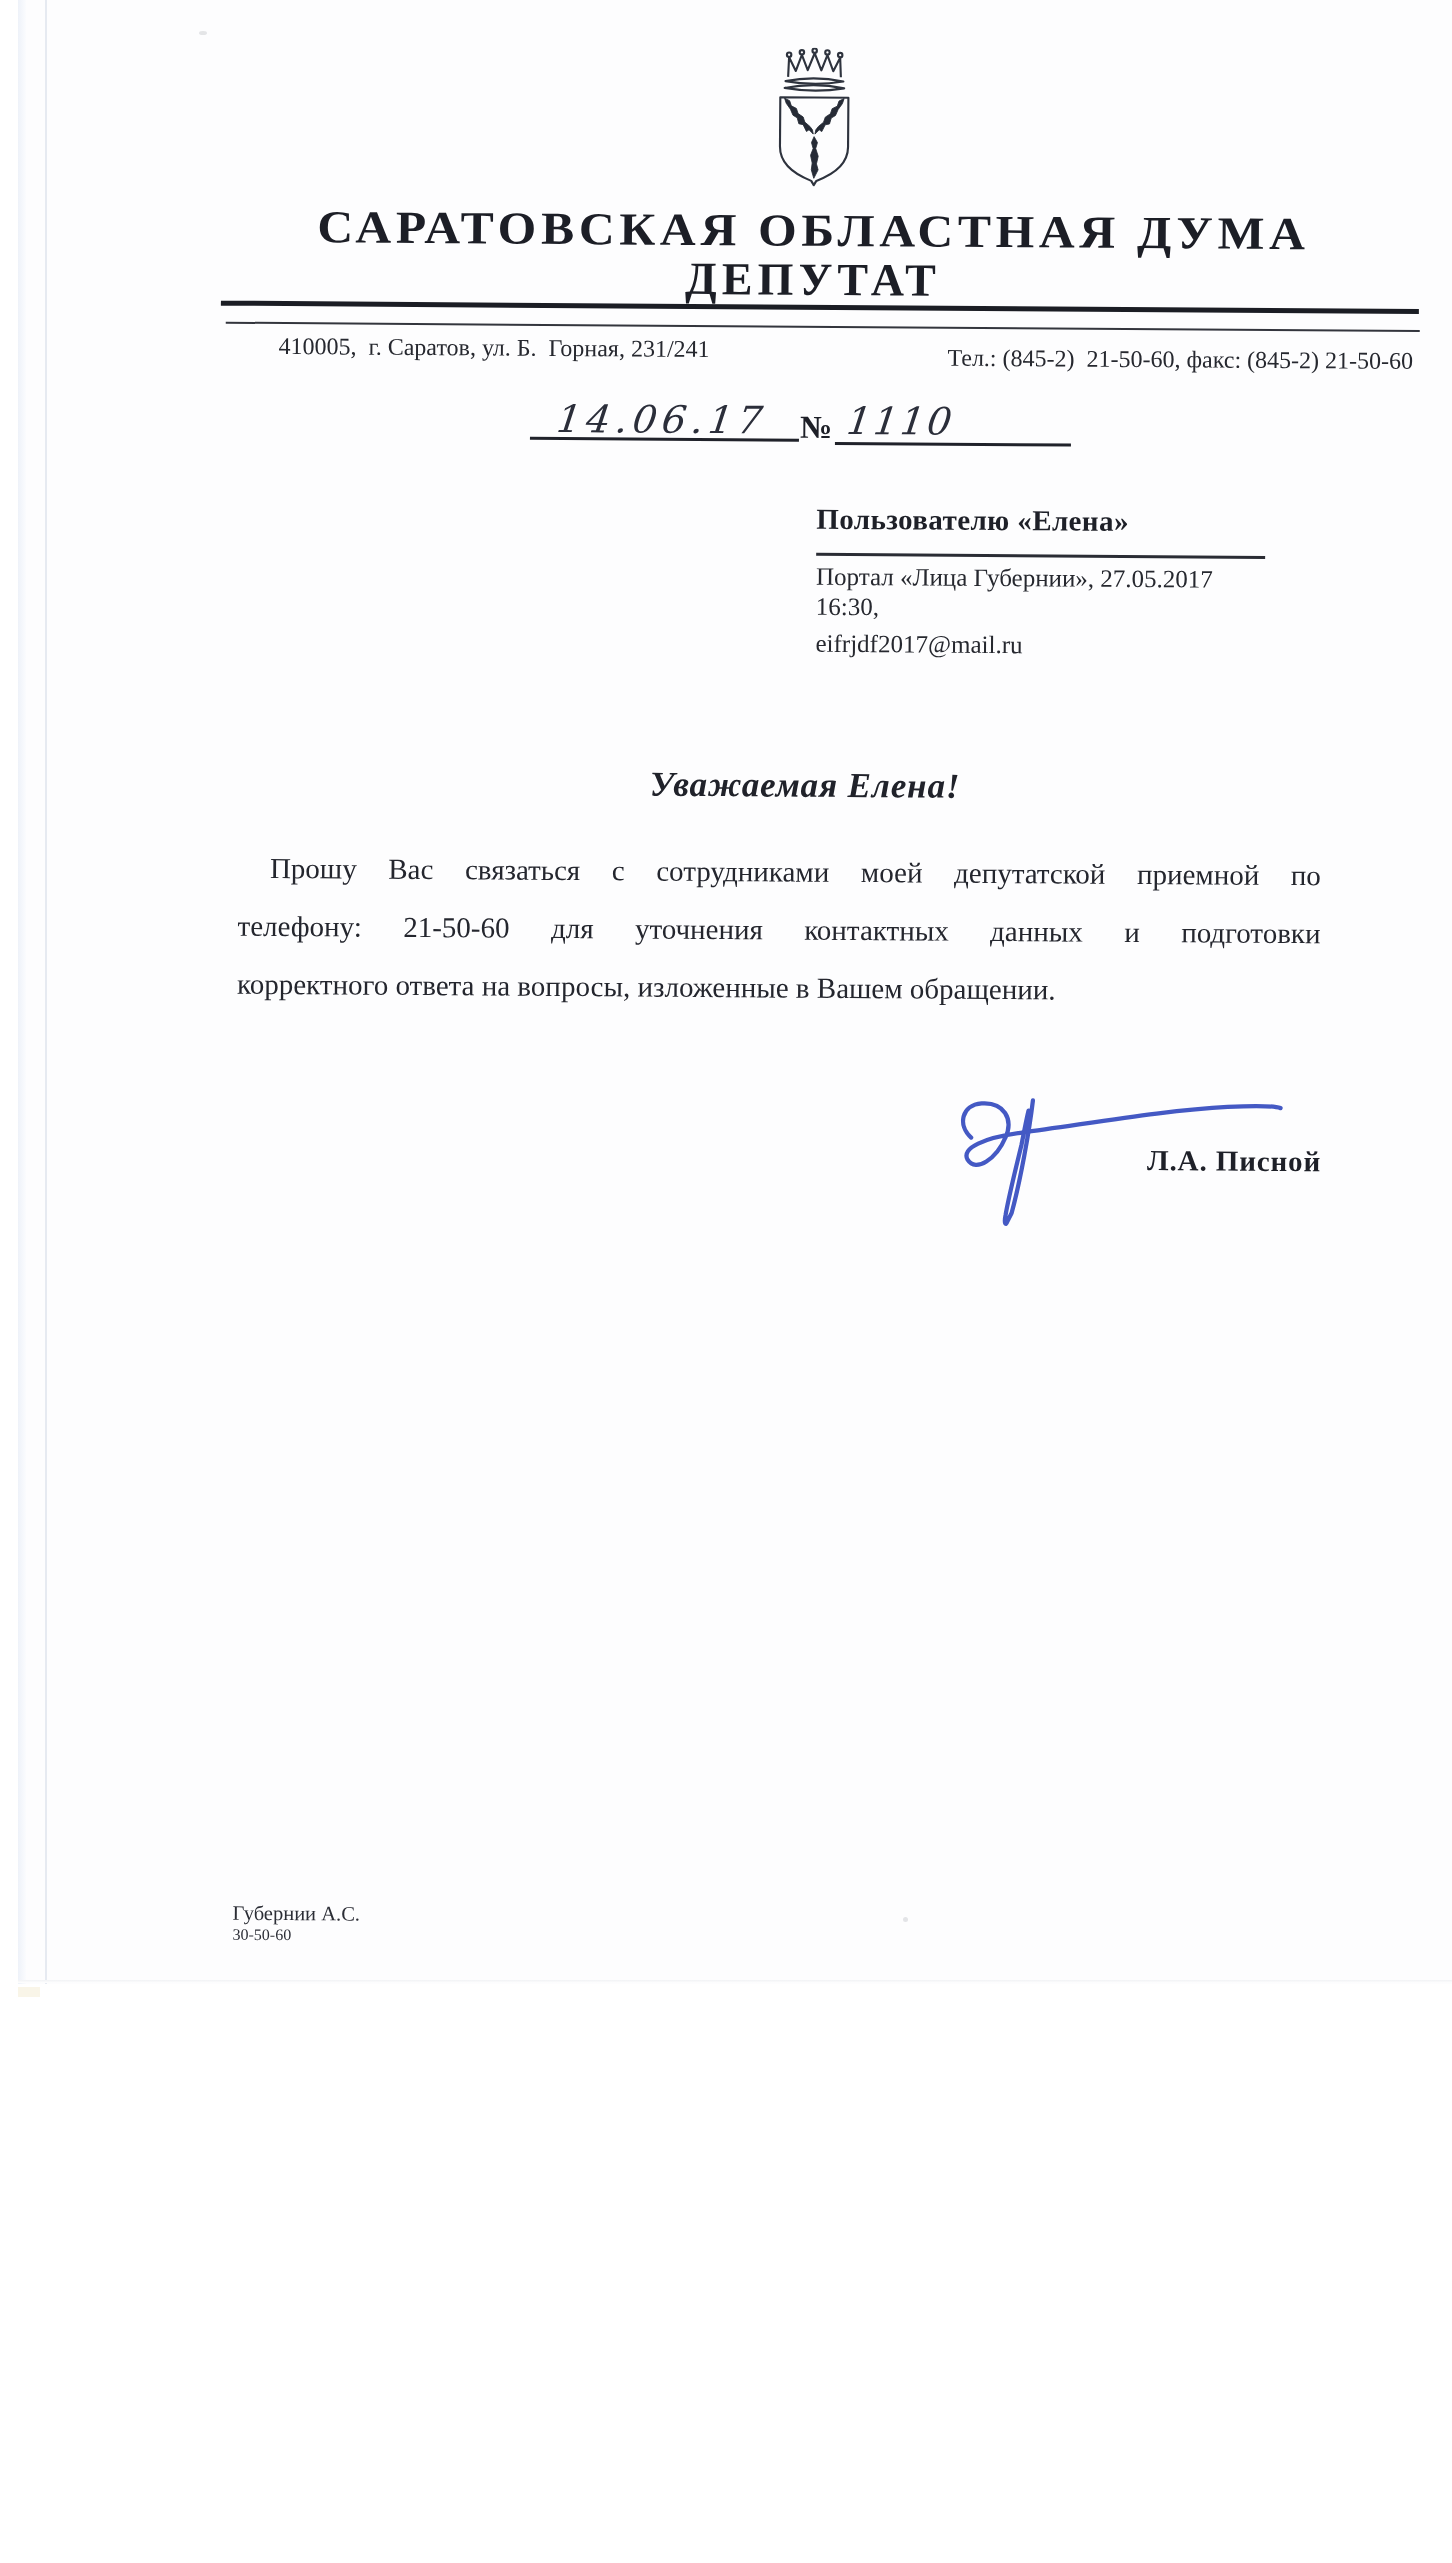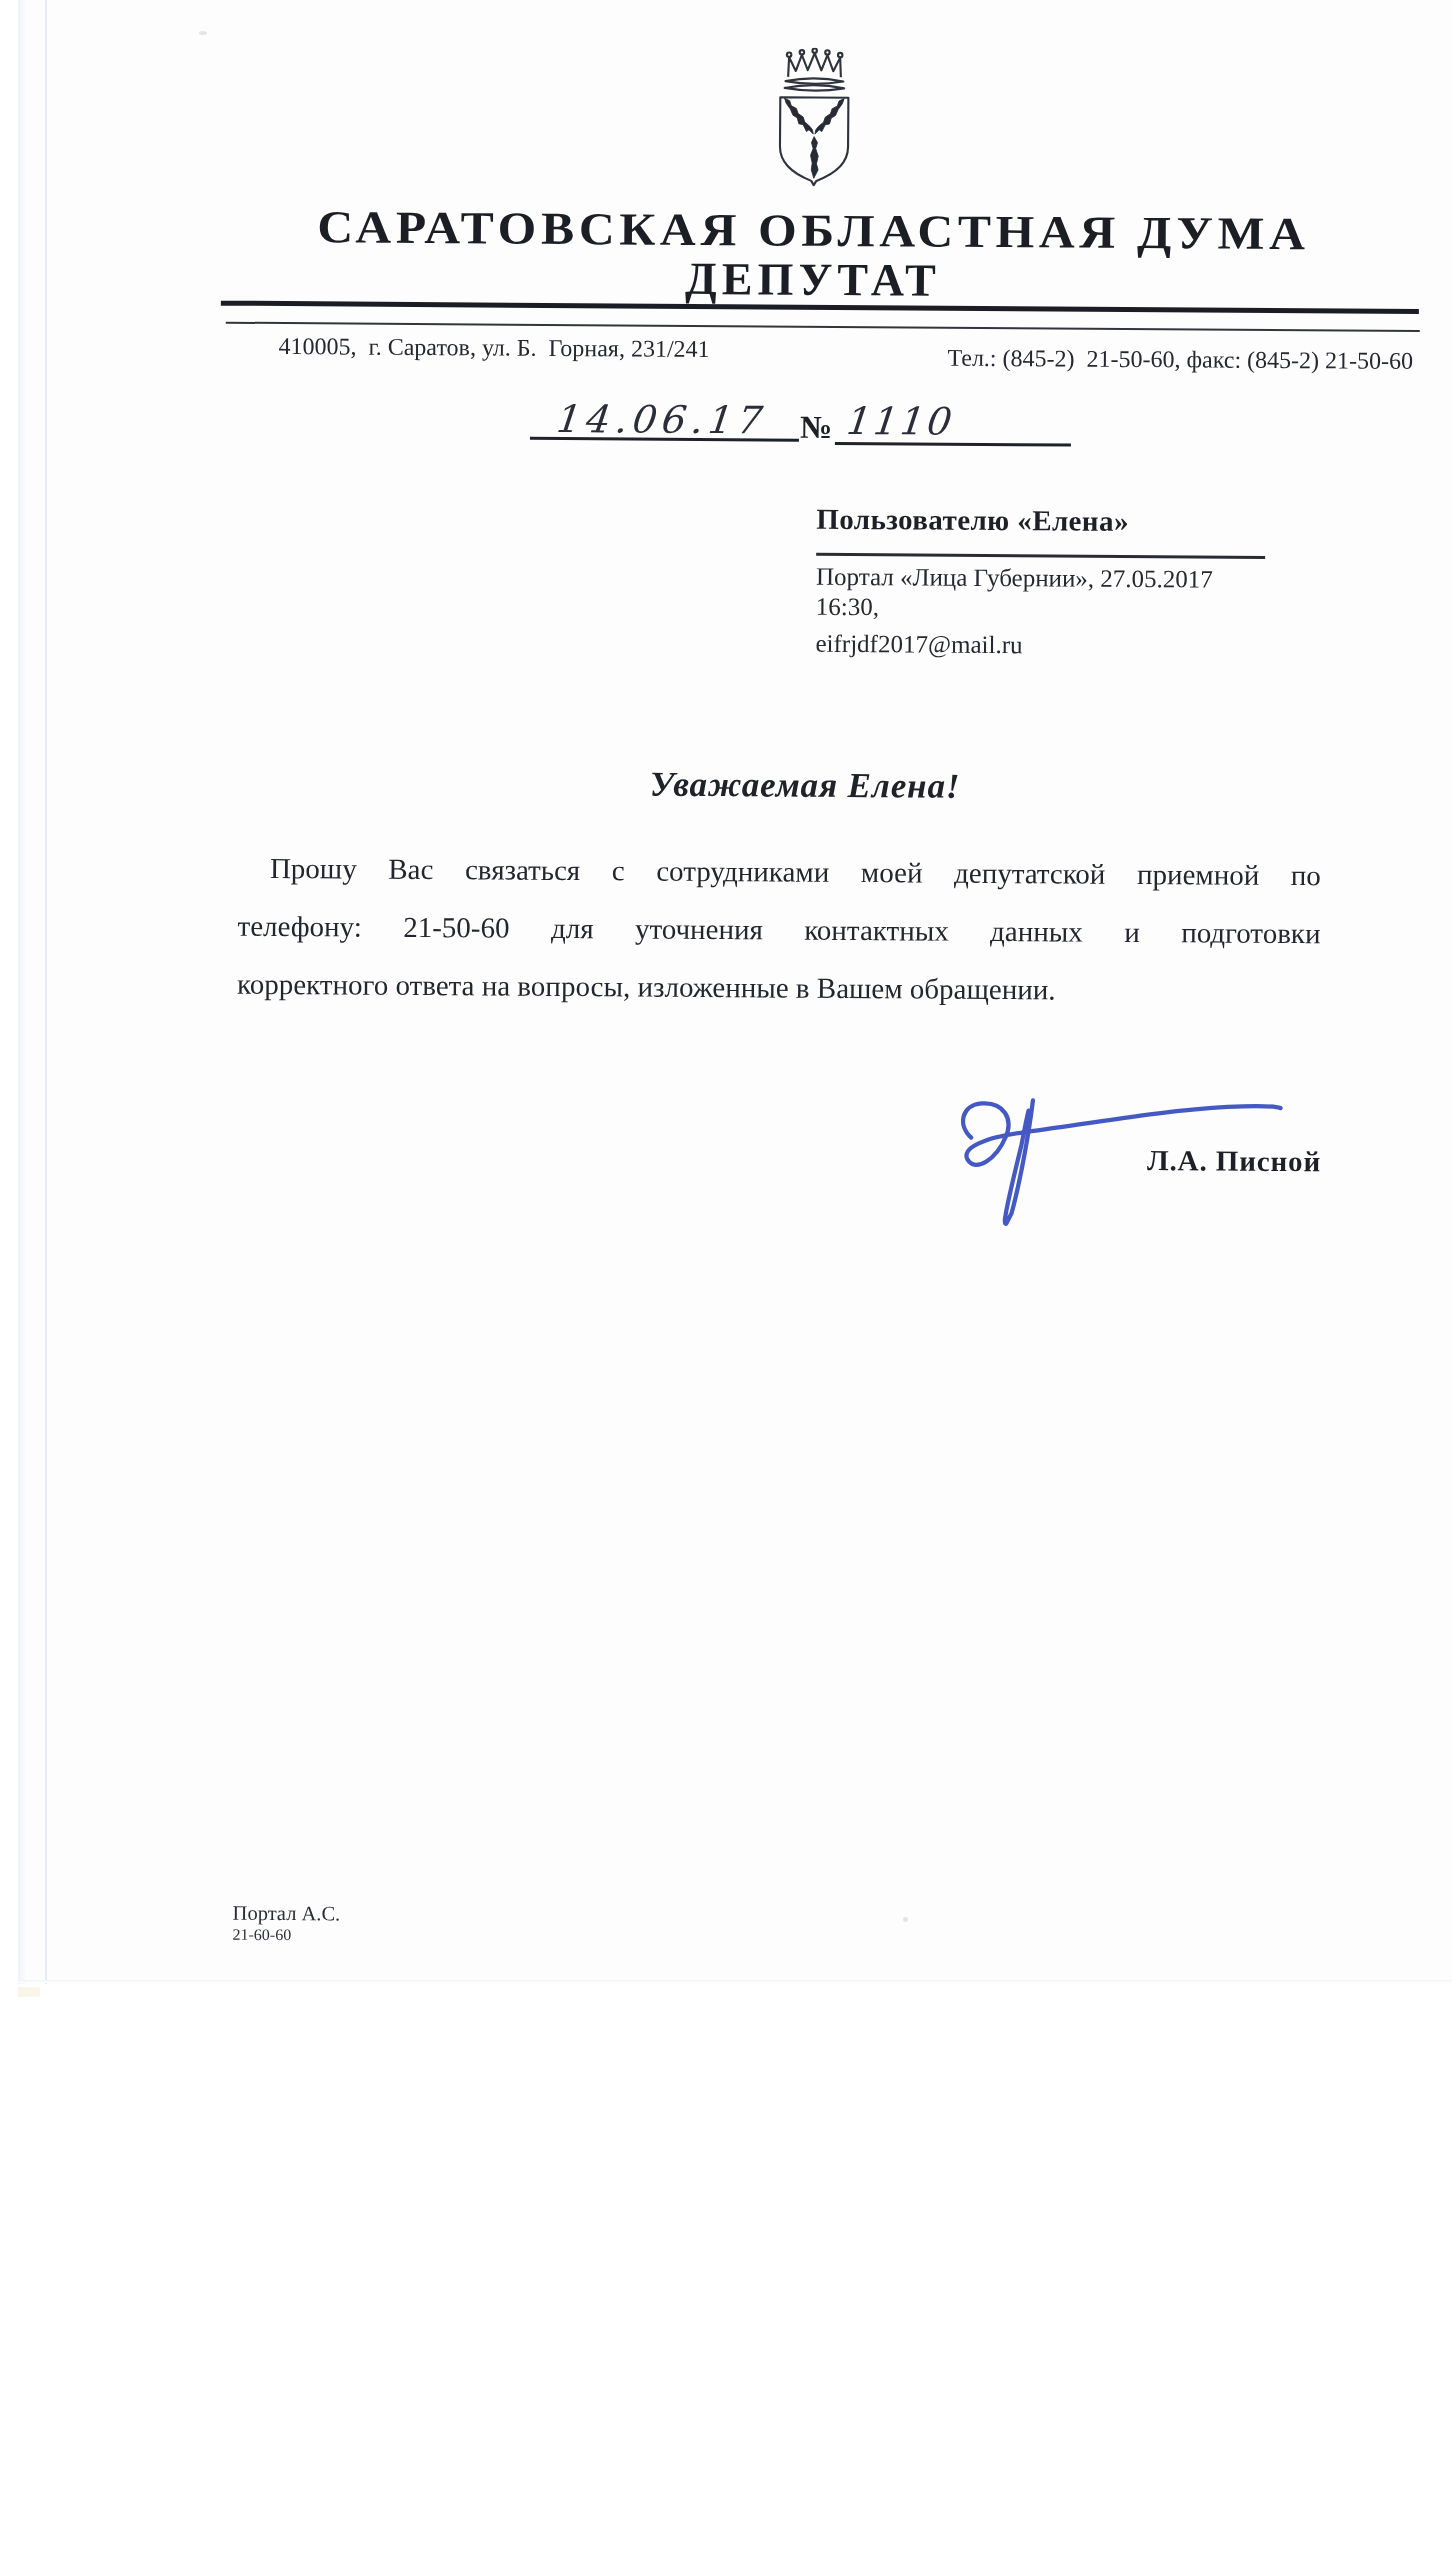--- a/index.html
+++ b/index.html
@@ -145,18 +145,18 @@
       <div class="body-line">телефону: 21-50-60 для уточнения контактных данных и подготовки</div>
       <div class="body-line last">корректного ответа на вопросы, изложенные в Вашем обращении.</div>
     </div>
 
     <svg class="signature-svg" viewBox="0 0 420 185">
       <path class="ink" d="M28,64 C12,50 16,26 40,24 C66,22 78,42 68,64 C58,88 34,106 24,90 C16,76 44,64 86,58 C170,46 258,30 328,26 C362,24 384,25 390,27"></path>
       <path class="ink" d="M100,20 C96,56 86,114 76,152 L71,162 C69,168 67,164 69,154 C73,130 81,98 87,72 C90,56 93,40 95,32"></path>
     </svg>
     <div class="signer-name">Л.А. Писной</div>
 
-    <div class="executor-name">Портал А.С.</div>
-    <div class="executor-phone">21-60-60</div>
+    <div class="executor-name">Губернии А.С.</div>
+    <div class="executor-phone">30-50-60</div>
 
   </div>
 </div>
 
 
 </body></html>

